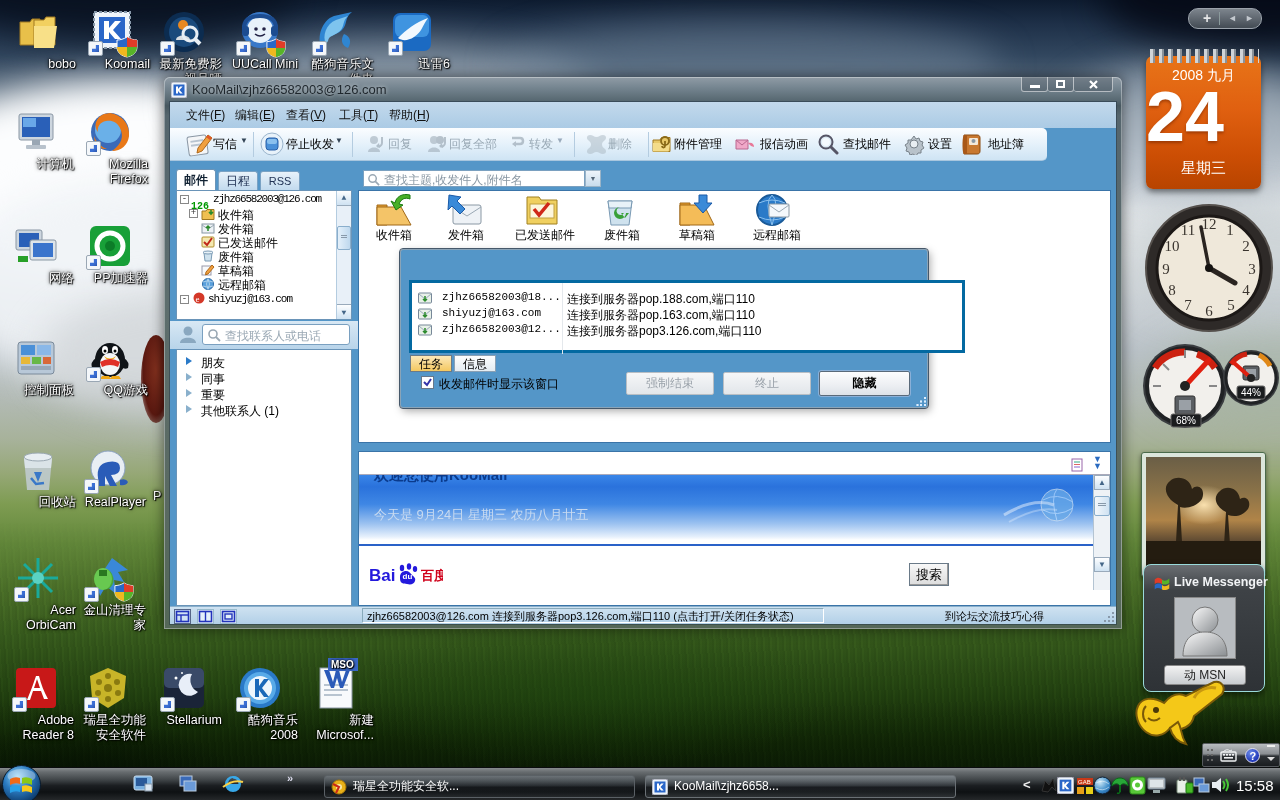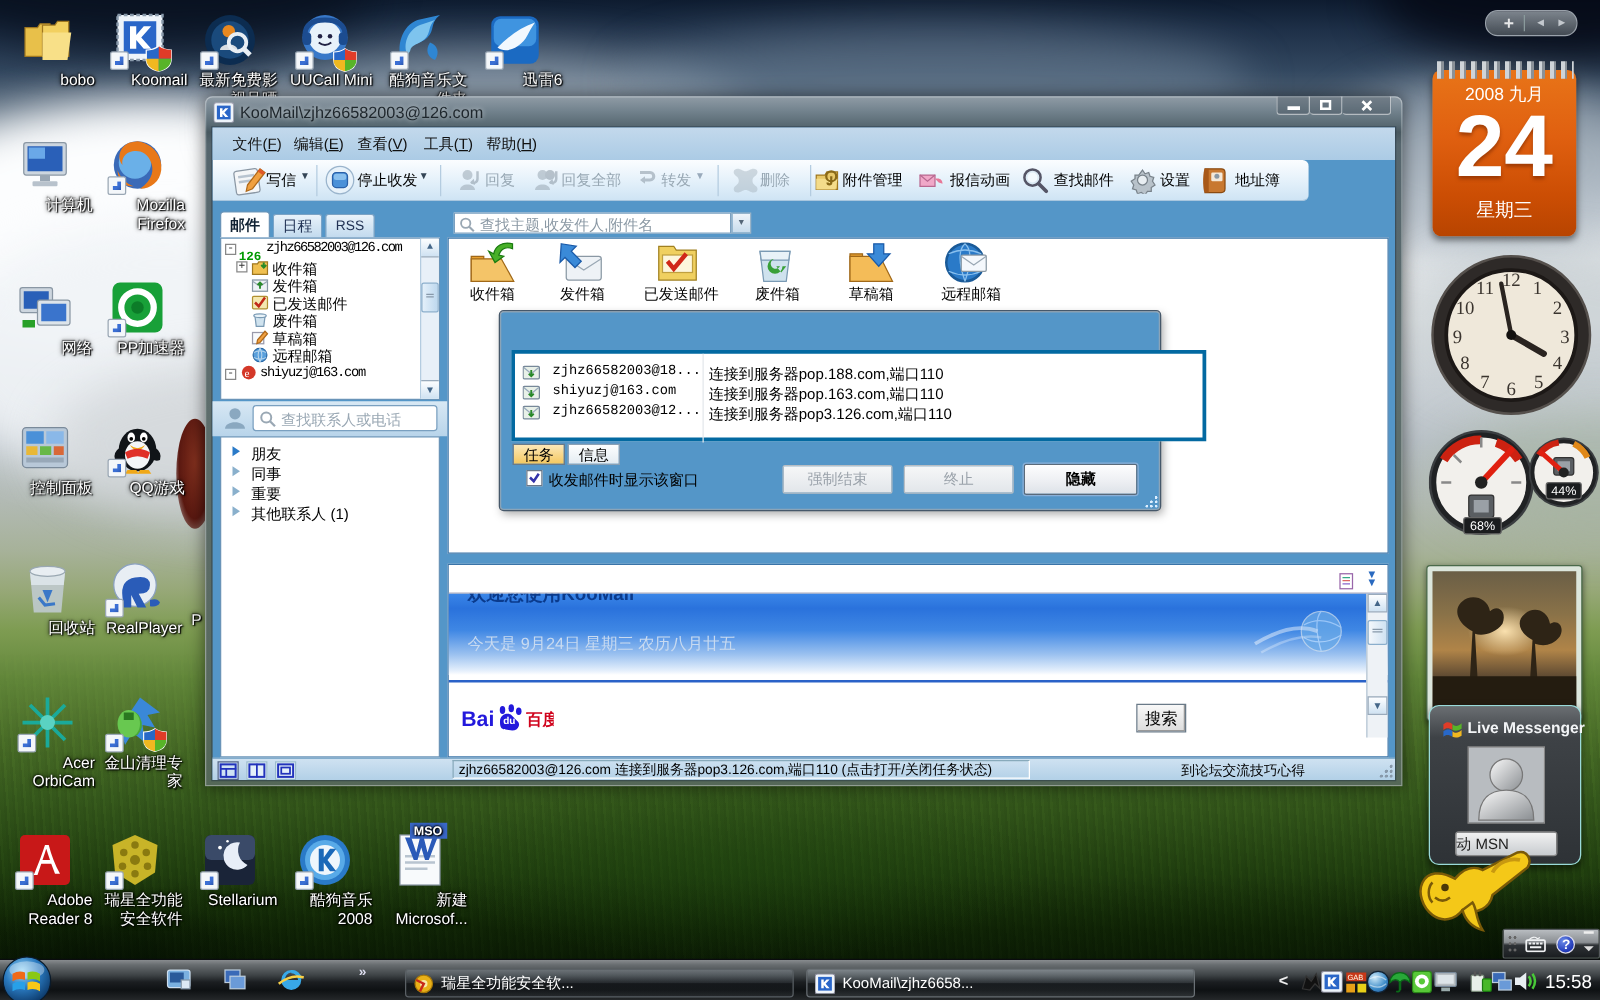--- a/index.html
+++ b/index.html
@@ -217,21 +217,21 @@
       <span class="abs" style="left:14px;top:1px;color:#fff;font-size:14px;font-weight:bold">+</span>
       <span class="abs" style="left:30px;top:3px;width:1px;height:13px;background:#9aa">&nbsp;</span>
       <span class="abs" style="left:39px;top:4px;color:#d8dde2;font-size:9px">◄</span>
       <span class="abs" style="left:56px;top:4px;color:#d8dde2;font-size:9px">►</span>
     </div>
 
     <div class="abs" style="left:1146px;top:49px;width:115px;height:140px">
       <div class="abs" style="left:0;top:7px;width:115px;height:133px;border-radius:7px;background:linear-gradient(#e87418,#e06010 40%,#cc4e04 75%,#b84400);box-shadow:0 3px 6px rgba(0,0,0,.5)"></div>
       <div class="abs" style="left:2px;top:0;width:111px;height:14px;background:repeating-linear-gradient(90deg,rgba(0,0,0,0) 0 2px,#cfd4d8 2px 5px,#8a9198 5px 7px,rgba(0,0,0,0) 7px 9px)"></div>
       <div class="abs" style="left:0;top:18px;width:115px;text-align:center;color:#fff;font-size:14px">2008 九月</div>
-      <div class="abs" style="left:0;top:33px;width:115px;text-align:center;color:#fff;font-size:70px;font-weight:bold;line-height:70px;text-shadow:0 2px 3px rgba(120,40,0,.6)">24</div>
+      <div class="abs" style="left:0;top:33px;width:115px;color:#fff;font-size:70px;font-weight:bold;line-height:70px;text-shadow:0 2px 3px rgba(120,40,0,.6)">24</div>
       <div class="abs" style="left:0;top:110px;width:115px;text-align:center;color:#fff;font-size:15px">星期三</div>
     </div>
 
     <svg class="abs" style="left:1143px;top:202px" width="132" height="132" viewBox="0 0 132 132">
       <circle cx="66" cy="66" r="63" fill="#2e2a28"></circle>
       <circle cx="66" cy="66" r="63" fill="none" stroke="#55504c" stroke-width="2"></circle>
       <circle cx="66" cy="66" r="52" fill="#efe8da"></circle>
       <circle cx="66" cy="66" r="52" fill="none" stroke="#1c1816" stroke-width="3"></circle>
       <g fill="#3a342e" font-family="Liberation Serif" font-size="15" text-anchor="middle">
         <text x="66" y="27">12</text>
@@ -312,21 +312,21 @@
               <linearGradient id="pg" x1="0" y1="0" x2="1" y2="1">
                 <stop offset="0" stop-color="#fafafa"></stop>
                 <stop offset="1" stop-color="#8a8e92"></stop>
               </linearGradient>
             </defs>
             <rect width="60" height="60" fill="#b8bcc0"></rect>
             <circle cx="30" cy="22" r="13" fill="url(#pg)" stroke="#777"></circle>
             <path d="M8 58 C8 40 18 34 30 34 C42 34 52 40 52 58z" fill="url(#pg)" stroke="#777"></path>
           </svg>
       </div>
-      <div class="abs" style="left:20px;top:100px;width:82px;height:20px;background:linear-gradient(#f2f2f2,#c8ccd0);border:1px solid #888;border-radius:3px;font-size:12px;color:#222;line-height:19px">动 MSN</div>
+      <div class="abs" style="left:20px;top:100px;width:82px;height:20px;background:linear-gradient(#f2f2f2,#c8ccd0);border:1px solid #888;border-radius:3px;text-align:center;font-size:12px;color:#222;line-height:19px">动 MSN</div>
     </div>
 
     <svg class="abs" style="left:1134px;top:648px" width="95" height="100" viewBox="0 0 95 100">
       <path d="M30 55 C18 48 8 50 4 58 C0 66 4 78 12 84 C20 90 30 88 36 80 C48 84 58 78 60 68 L88 46 C92 40 88 32 80 34 L52 48 C44 44 36 48 30 55z" fill="#f4c818" stroke="#7a5a08" stroke-width="2"></path>
       <path d="M12 58 C8 62 8 70 12 74" fill="none" stroke="#7a5a08" stroke-width="2"></path>
       <circle cx="22" cy="62" r="3" fill="#4a3808"></circle>
       <path d="M14 70 q6 5 12 0" fill="none" stroke="#7a5a08" stroke-width="2"></path>
       <path d="M36 80 C38 88 44 94 52 96 C46 86 48 80 44 74z" fill="#f4c818" stroke="#7a5a08" stroke-width="2"></path>
       <path d="M60 50 C64 42 74 38 82 40" fill="none" stroke="#c89810" stroke-width="3"></path>
     </svg>

